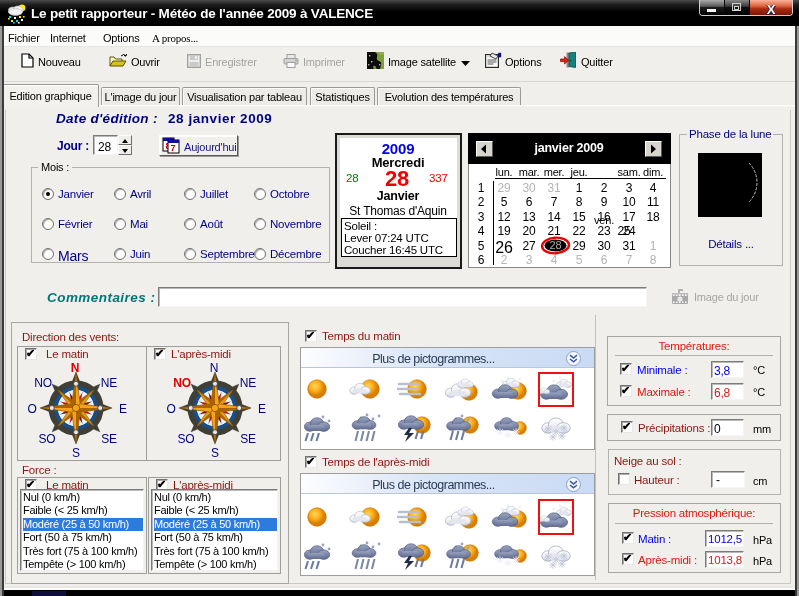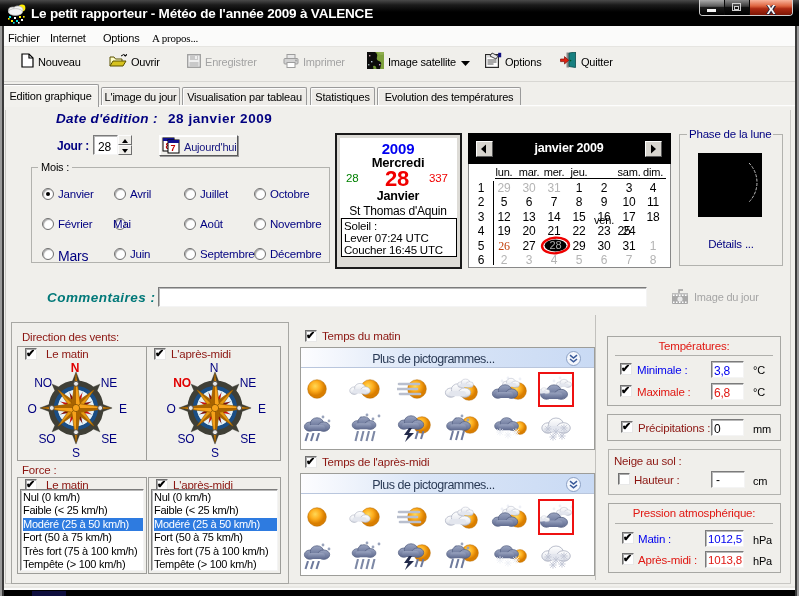--- a/index.html
+++ b/index.html
@@ -156,21 +156,21 @@
     <div style="position:absolute;left:3px;top:3px;width:4px;height:4px;border-radius:50%;background:#000;"></div>
   </div>
 <div class="ab txt" style="left:58px;top:188px;font-size:11.5px;color:#000080;">Janvier</div>
 <div class="ab" style="left:42px;top:218px;width:12px;height:12px;border-radius:50%;background:#fff;border:1px solid #6f6f6f;box-shadow:inset 1px 1px 1px #aaa;"></div>
 <div class="ab txt" style="left:58px;top:218px;font-size:11.5px;color:#000080;">Février</div>
 <div class="ab" style="left:42px;top:248px;width:12px;height:12px;border-radius:50%;background:#fff;border:1px solid #6f6f6f;box-shadow:inset 1px 1px 1px #aaa;"></div>
 <div class="ab txt" style="left:58px;top:248px;font-size:14px;color:#000080;">Mars</div>
 <div class="ab" style="left:114px;top:188px;width:12px;height:12px;border-radius:50%;background:#fff;border:1px solid #6f6f6f;box-shadow:inset 1px 1px 1px #aaa;"></div>
 <div class="ab txt" style="left:130px;top:188px;font-size:11.5px;color:#000080;">Avril</div>
 <div class="ab" style="left:114px;top:218px;width:12px;height:12px;border-radius:50%;background:#fff;border:1px solid #6f6f6f;box-shadow:inset 1px 1px 1px #aaa;"></div>
-<div class="ab txt" style="left:113px;top:218px;font-size:11.5px;color:#000080;">Mai</div>
+<div class="ab txt" style="left:130px;top:218px;font-size:11.5px;color:#000080;">Mai</div>
 <div class="ab" style="left:114px;top:248px;width:12px;height:12px;border-radius:50%;background:#fff;border:1px solid #6f6f6f;box-shadow:inset 1px 1px 1px #aaa;"></div>
 <div class="ab txt" style="left:130px;top:248px;font-size:11.5px;color:#000080;">Juin</div>
 <div class="ab" style="left:184px;top:188px;width:12px;height:12px;border-radius:50%;background:#fff;border:1px solid #6f6f6f;box-shadow:inset 1px 1px 1px #aaa;"></div>
 <div class="ab txt" style="left:200px;top:188px;font-size:11.5px;color:#000080;">Juillet</div>
 <div class="ab" style="left:184px;top:218px;width:12px;height:12px;border-radius:50%;background:#fff;border:1px solid #6f6f6f;box-shadow:inset 1px 1px 1px #aaa;"></div>
 <div class="ab txt" style="left:200px;top:218px;font-size:11.5px;color:#000080;">Août</div>
 <div class="ab" style="left:184px;top:248px;width:12px;height:12px;border-radius:50%;background:#fff;border:1px solid #6f6f6f;box-shadow:inset 1px 1px 1px #aaa;"></div>
 <div class="ab txt" style="left:200px;top:248px;font-size:11.5px;color:#000080;">Septembre</div>
 <div class="ab" style="left:254px;top:188px;width:12px;height:12px;border-radius:50%;background:#fff;border:1px solid #6f6f6f;box-shadow:inset 1px 1px 1px #aaa;"></div>
 <div class="ab txt" style="left:270px;top:188px;font-size:11.5px;color:#000080;">Octobre</div>
@@ -238,21 +238,21 @@
 <div class="ab txt" style="left:604px;top:209.8px;font-size:12px;color:#000;transform:translateX(-50%);">16</div>
 <div class="ab txt" style="left:629px;top:209.8px;font-size:12px;color:#000;transform:translateX(-50%);">17</div>
 <div class="ab txt" style="left:653px;top:209.8px;font-size:12px;color:#000;transform:translateX(-50%);">18</div>
 <div class="ab txt" style="left:504px;top:224.2px;font-size:12px;color:#000;transform:translateX(-50%);">19</div>
 <div class="ab txt" style="left:529px;top:224.2px;font-size:12px;color:#000;transform:translateX(-50%);">20</div>
 <div class="ab txt" style="left:554px;top:224.2px;font-size:12px;color:#000;transform:translateX(-50%);">21</div>
 <div class="ab txt" style="left:579px;top:224.2px;font-size:12px;color:#000;transform:translateX(-50%);">22</div>
 <div class="ab txt" style="left:604px;top:224.2px;font-size:12px;color:#000;transform:translateX(-50%);">23</div>
 <div class="ab txt" style="left:629px;top:224.2px;font-size:12px;color:#000;transform:translateX(-50%);">24</div>
 <div class="ab txt" style="left:624px;top:224.2px;font-size:12px;color:#000;transform:translateX(-50%);">25</div>
-<div class="ab txt" style="left:504px;top:238.6px;font-size:12px;color:#c2410c;transform:translateX(-50%);font-family:Liberation Serif, serif;">26</div>
+<div class="ab txt" style="left:504px;top:238.6px;font-size:16px;color:#000000;transform:translateX(-50%);">26</div>
 <div class="ab txt" style="left:529px;top:238.6px;font-size:12px;color:#000;transform:translateX(-50%);">27</div>
 <div class="ab txt" style="left:579px;top:238.6px;font-size:12px;color:#000;transform:translateX(-50%);">29</div>
 <div class="ab txt" style="left:604px;top:238.6px;font-size:12px;color:#000;transform:translateX(-50%);">30</div>
 <div class="ab txt" style="left:629px;top:238.6px;font-size:12px;color:#000;transform:translateX(-50%);">31</div>
 <div class="ab txt" style="left:653px;top:238.6px;font-size:12px;color:#b4b4b4;transform:translateX(-50%);">1</div>
 <div class="ab txt" style="left:504px;top:253px;font-size:12px;color:#b4b4b4;transform:translateX(-50%);">2</div>
 <div class="ab txt" style="left:529px;top:253px;font-size:12px;color:#b4b4b4;transform:translateX(-50%);">3</div>
 <div class="ab txt" style="left:554px;top:253px;font-size:12px;color:#b4b4b4;transform:translateX(-50%);">4</div>
 <div class="ab txt" style="left:579px;top:253px;font-size:12px;color:#b4b4b4;transform:translateX(-50%);">5</div>
 <div class="ab txt" style="left:604px;top:253px;font-size:12px;color:#b4b4b4;transform:translateX(-50%);">6</div>

